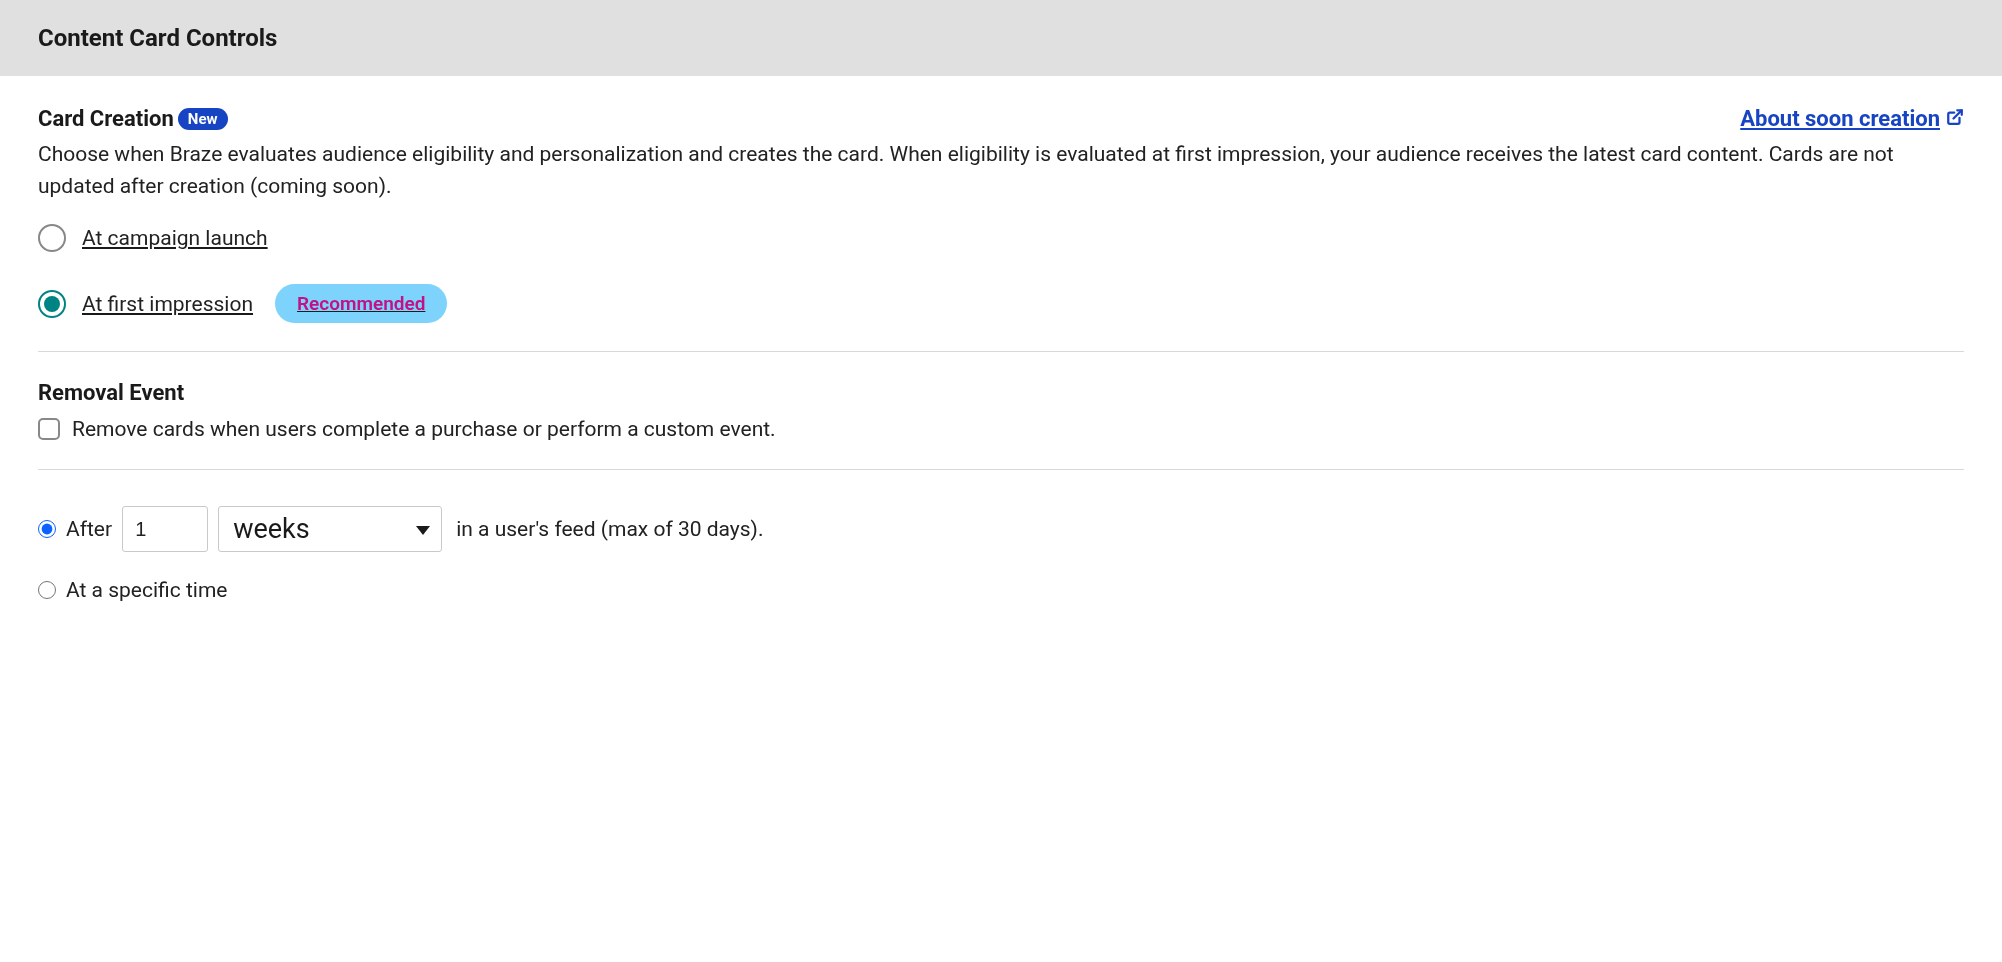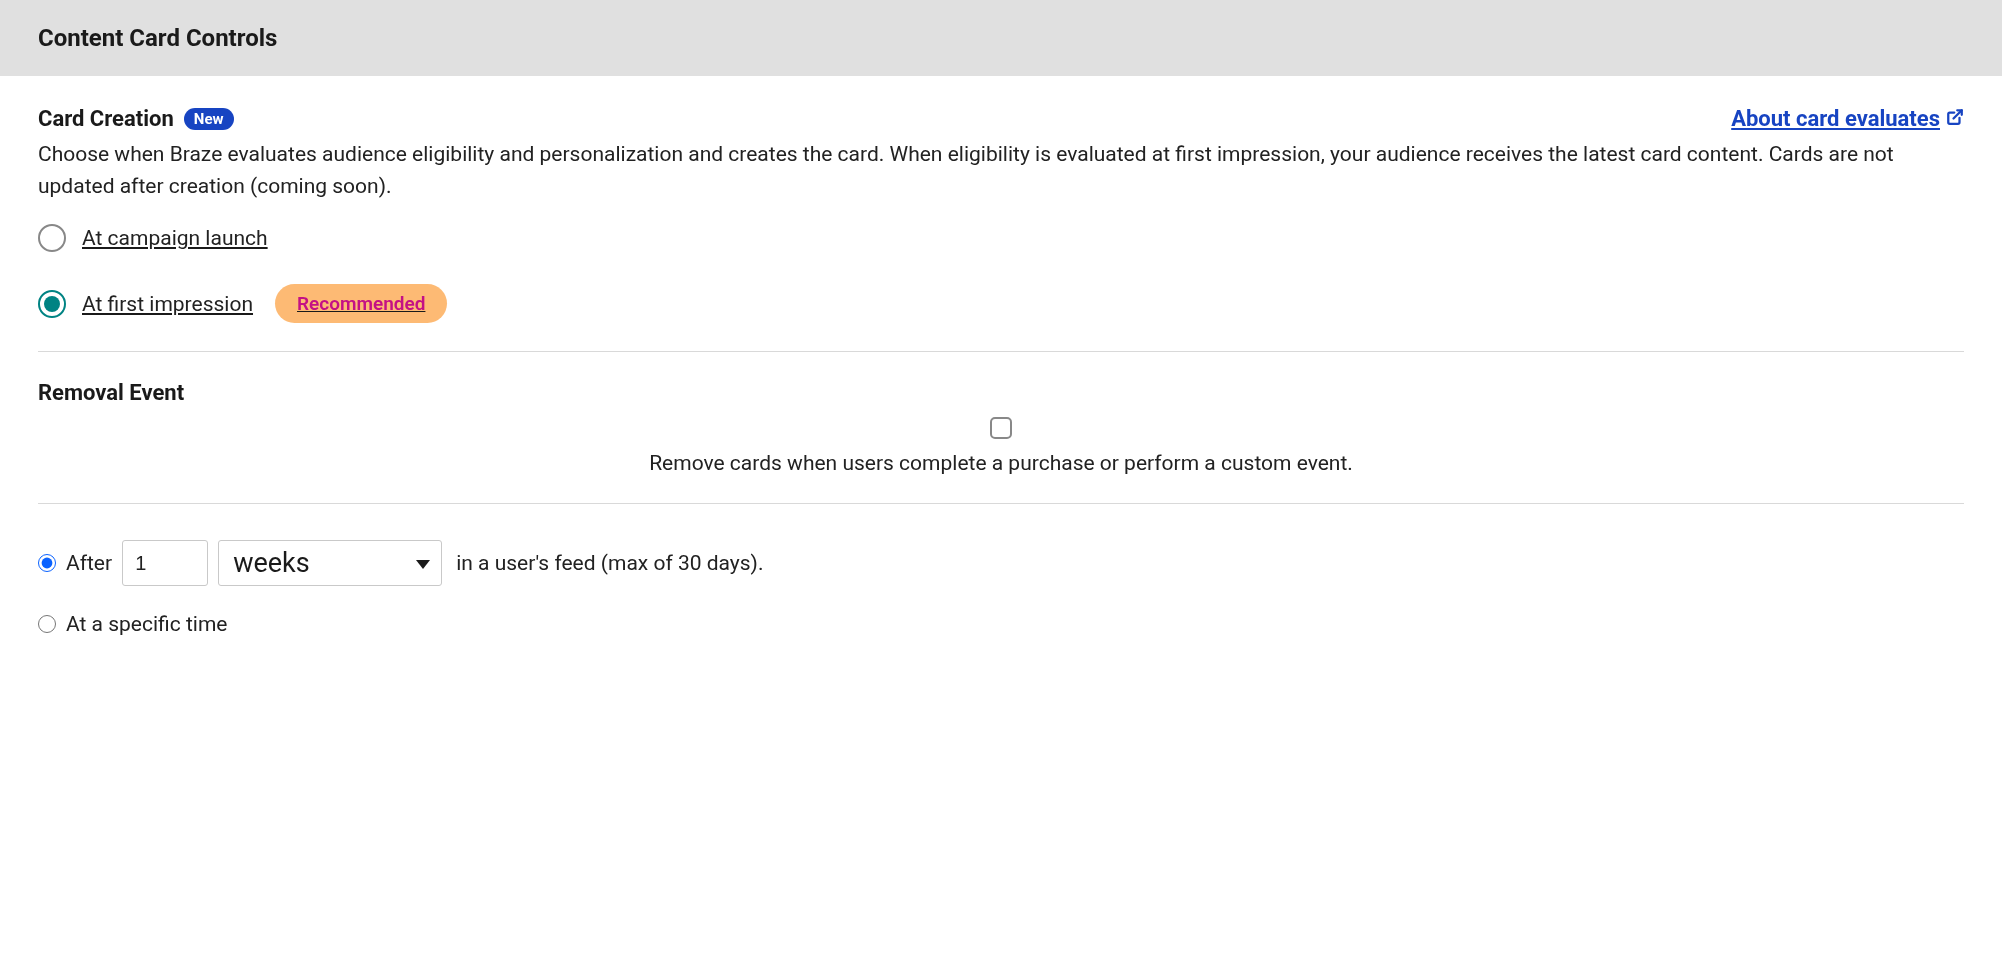--- a/index.html
+++ b/index.html
@@ -29,21 +29,21 @@
       margin-bottom: 26px;
     }
     .section-header-row {
       display: flex;
       justify-content: space-between;
       align-items: center;
     }
     .section-title-wrap {
       display: flex;
       align-items: center;
-      gap: 10px;
+      gap: 4px;
       text-align: right;
     }
     .section-title {
       font-size: 22px;
       font-weight: 700;
       color: #1a1a1a;
     }
     .badge-new {
       background: #1744c2;
       color: #ffffff;
@@ -103,39 +103,38 @@
       width: 16px;
       height: 16px;
       border-radius: 50%;
       background: #008383;
     }
     .radio-label {
       font-size: 21px;
       color: #222;
     }
     .pill-recommended {
-      background: #fdba74;
+      background: #7dd3fc;
       color: #c41085;
       font-size: 19px;
       font-weight: 600;
       padding: 8px 22px;
       border-radius: 24px;
       margin-left: 6px;
     }
     hr.divider {
       border: none;
       border-top: 1px solid #d9d9d9;
       margin: 28px 0;
     }
     .checkbox-row {
       display: flex;
       align-items: center;
       gap: 12px;
       margin-top: 12px;
-      flex-direction: column;
     }
     .checkbox {
       width: 22px;
       height: 22px;
       border: 2px solid #888;
       border-radius: 5px;
       cursor: pointer;
       flex-shrink: 0;
     }
     .checkbox-label {
@@ -218,21 +217,21 @@
 
 <div class="content">
 
   <div class="section">
     <div class="section-header-row">
       <div class="section-title-wrap">
         <h2 class="section-title">Card Creation</h2>
         <span class="badge-new">New</span>
       </div>
       <a href="#" class="about-link">
-        <span>About card evaluates</span>
+        <span>About soon creation</span>
         <span>
           <svg viewBox="0 0 24 24" fill="none" stroke="currentColor" stroke-width="3" stroke-linecap="round" stroke-linejoin="round">
             <path d="M18 13v6a2 2 0 0 1-2 2H5a2 2 0 0 1-2-2V8a2 2 0 0 1 2-2h6"></path>
             <polyline points="15 3 21 3 21 9"></polyline>
             <line x1="10" y1="14" x2="21" y2="3"></line>
           </svg>
         </span>
       </a>
     </div>
     <p class="section-desc">Choose when Braze evaluates audience eligibility and personalization and creates the card. When eligibility is evaluated at first impression, your audience receives the latest card content. Cards are not updated after creation (coming soon).</p>

